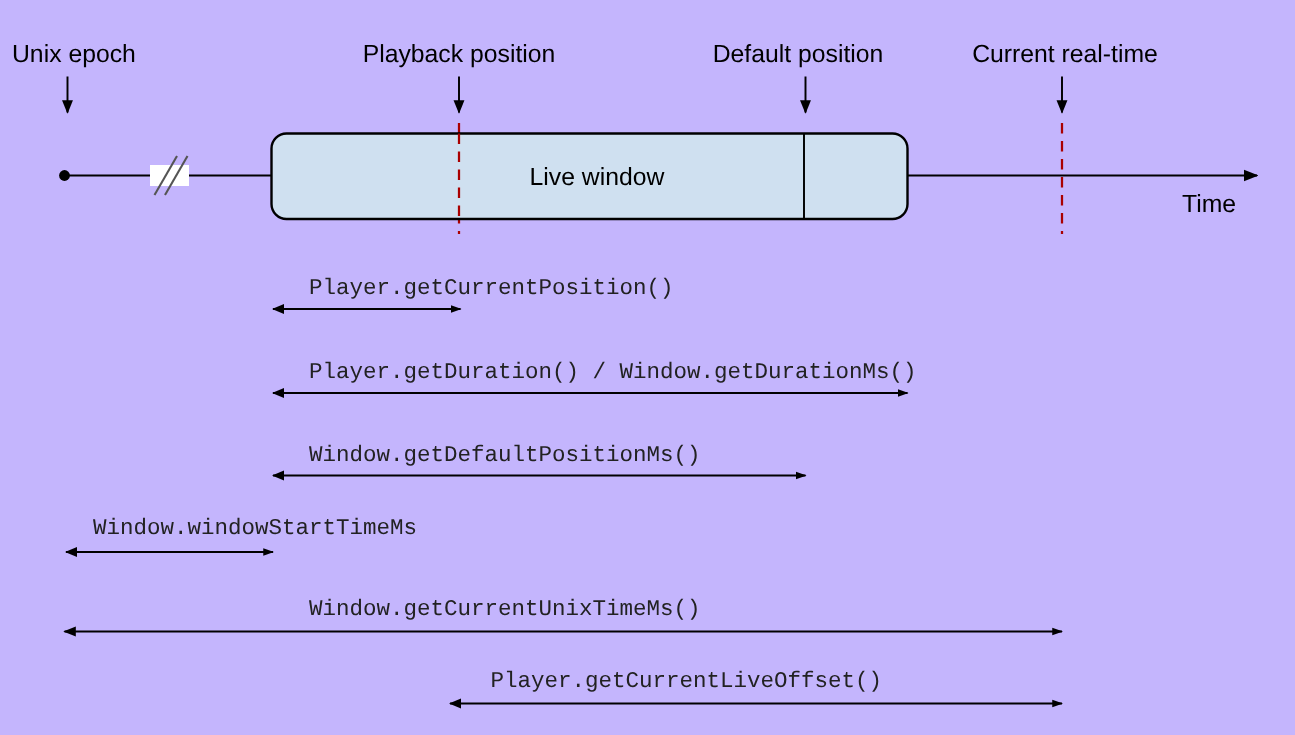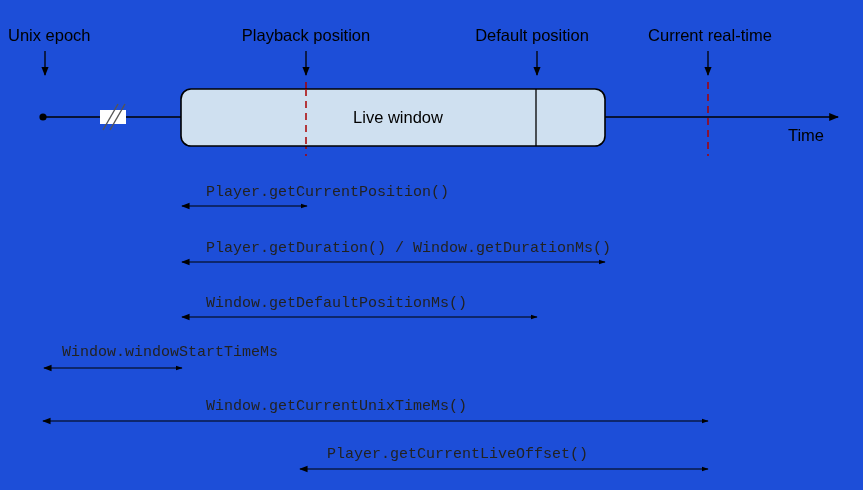--- a/index.html
+++ b/index.html
@@ -7,21 +7,21 @@
     padding: 0;
     background: #ffffff;
   }
   body {
     font-family: "Liberation Sans", sans-serif;
   }
   #diagram-root {
     position: relative;
     width: 863px;
     height: 490px;
-    background: #1d4ed8;
+    background: #c4b5fd;
     overflow: hidden;
   }
   #diagram-svg {
     position: absolute;
     left: 0;
     top: 0;
     width: 863px;
     height: 490px;
     display: block;
   }

